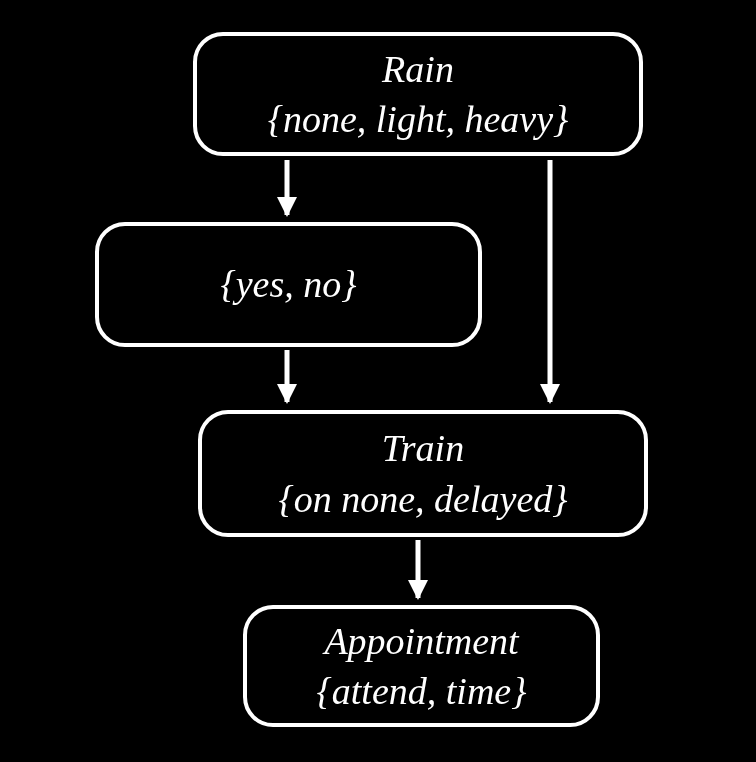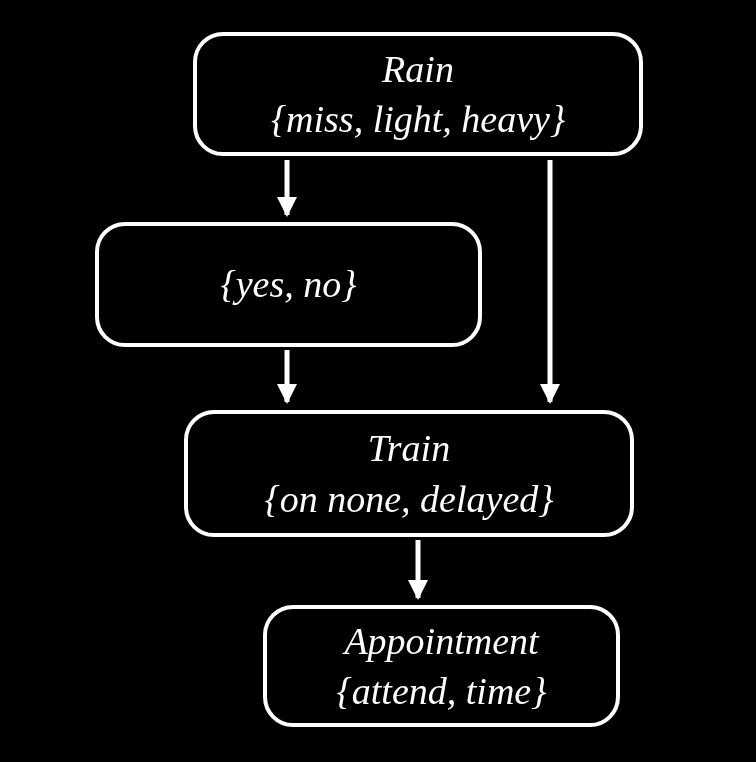--- a/index.html
+++ b/index.html
@@ -39,43 +39,43 @@
     justify-content: center;
     text-align: center;
     font-style: italic;
     font-size: 38px;
     line-height: 1.32;
   }
   .node .label { white-space: nowrap; }
   .node .values { white-space: nowrap; }
   .node-rain        { left: 193px; top: 32px;  width: 450px; height: 124px; }
   .node-maintenance { left: 95px;  top: 222px; width: 387px; height: 125px; }
-  .node-train       { left: 184px; top: 410px; width: 450px; height: 127px; }
-  .node-appointment { left: 243px; top: 605px; width: 357px; height: 122px; margin-left: 20px; }
+  .node-train       { left: 198px; top: 410px; width: 450px; height: 127px; }
+  .node-appointment { left: 243px; top: 605px; width: 357px; height: 122px; }
 </style>
 </head>
 <body>
 
 <div class="stage">
 
   <svg class="edges" viewBox="0 0 756 762" xmlns="http://www.w3.org/2000/svg">
     <defs>
       <marker id="arrowhead" viewBox="0 0 10 10" refX="9" refY="5" markerWidth="4" markerHeight="4" orient="auto-start-reverse">
         <path d="M 0 0 L 10 5 L 0 10 z" fill="#ffffff"></path>
       </marker>
     </defs>
     <line class="edge-line" x1="287" y1="160" x2="287" y2="215" marker-end="url(#arrowhead)"></line>
     <line class="edge-line" x1="550" y1="160" x2="550" y2="402" marker-end="url(#arrowhead)"></line>
     <line class="edge-line" x1="287" y1="350" x2="287" y2="402" marker-end="url(#arrowhead)"></line>
     <line class="edge-line" x1="418" y1="540" x2="418" y2="598" marker-end="url(#arrowhead)"></line>
   </svg>
 
   <div class="node node-rain">
     <div class="label">Rain</div>
-    <div class="values">{miss, light, heavy}</div>
+    <div class="values">{none, light, heavy}</div>
   </div>
 
   <div class="node node-maintenance">
     <div class="values">{yes, no}</div>
   </div>
 
   <div class="node node-train">
     <div class="label">Train</div>
     <div class="values">{on none, delayed}</div>
   </div>

